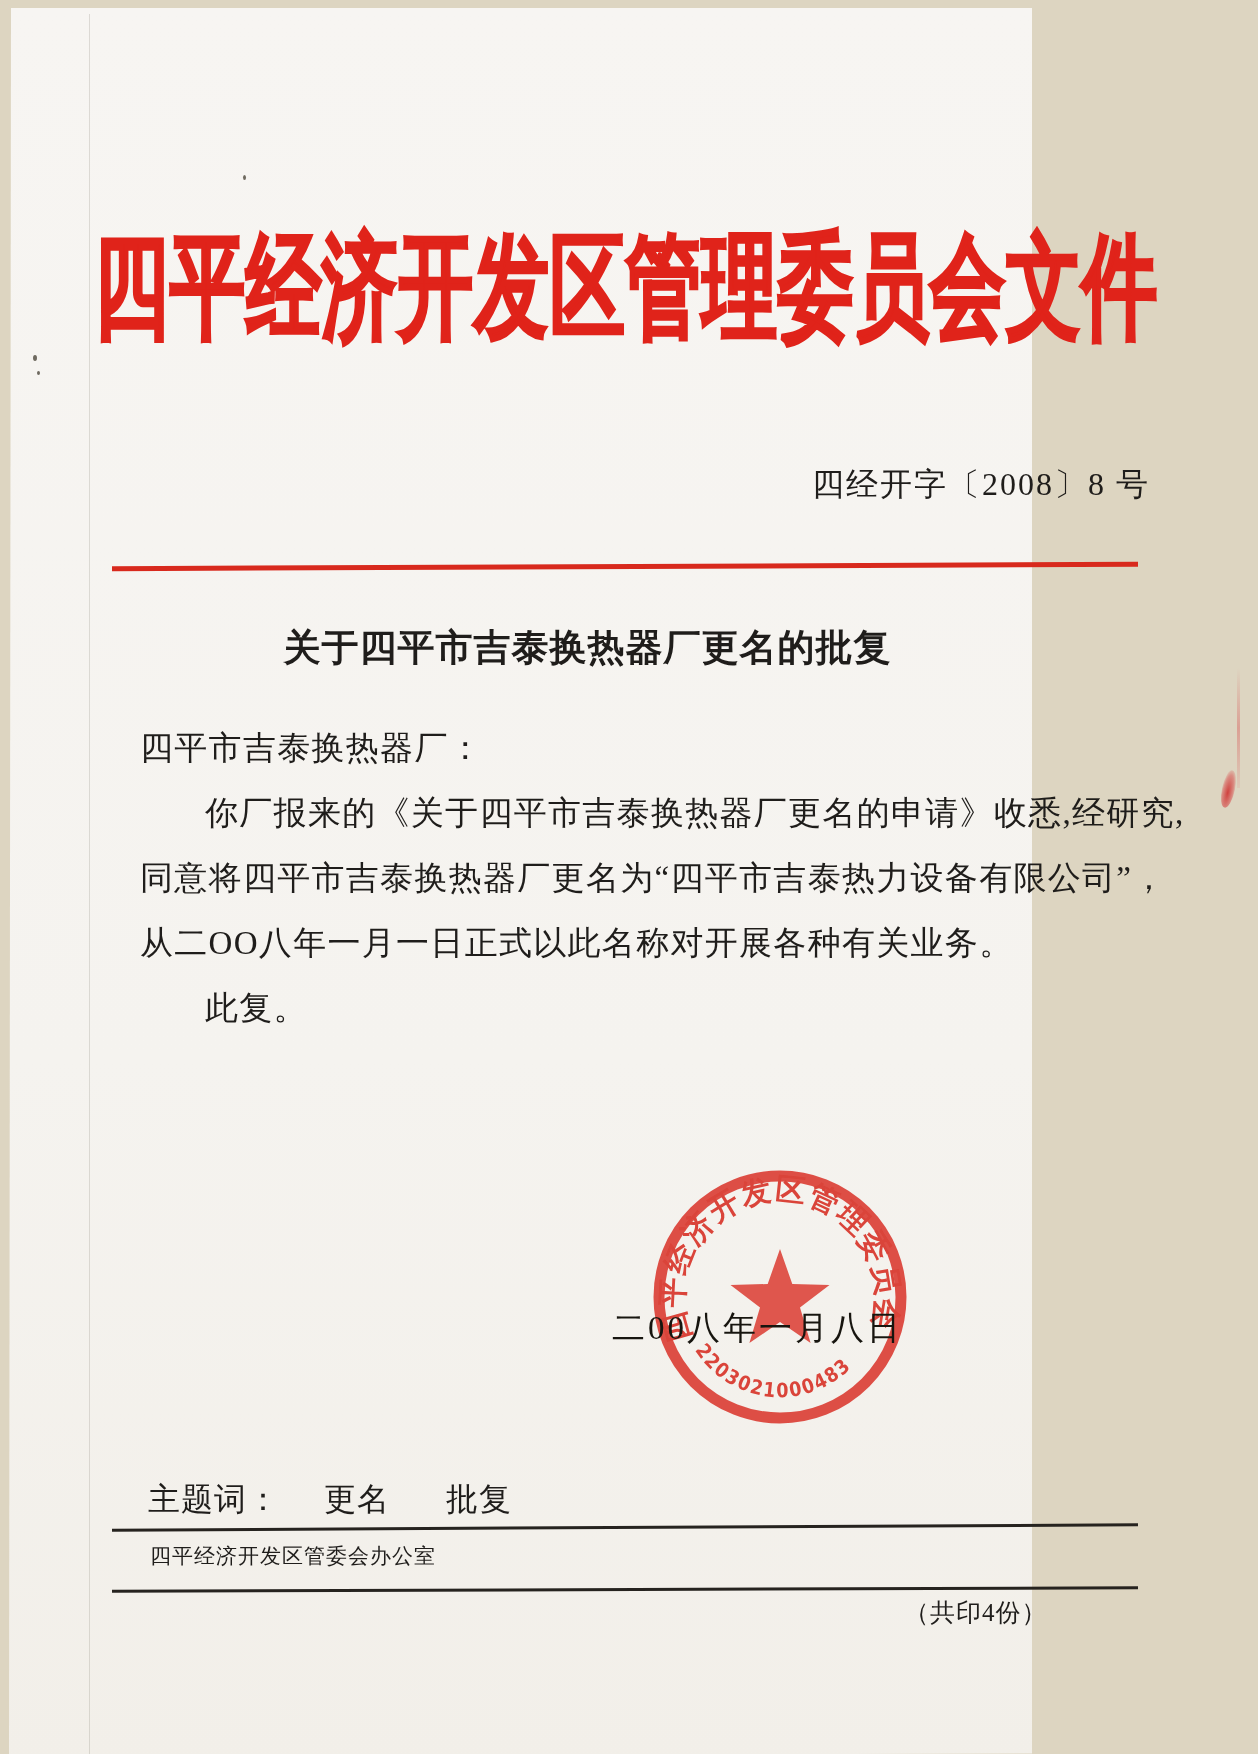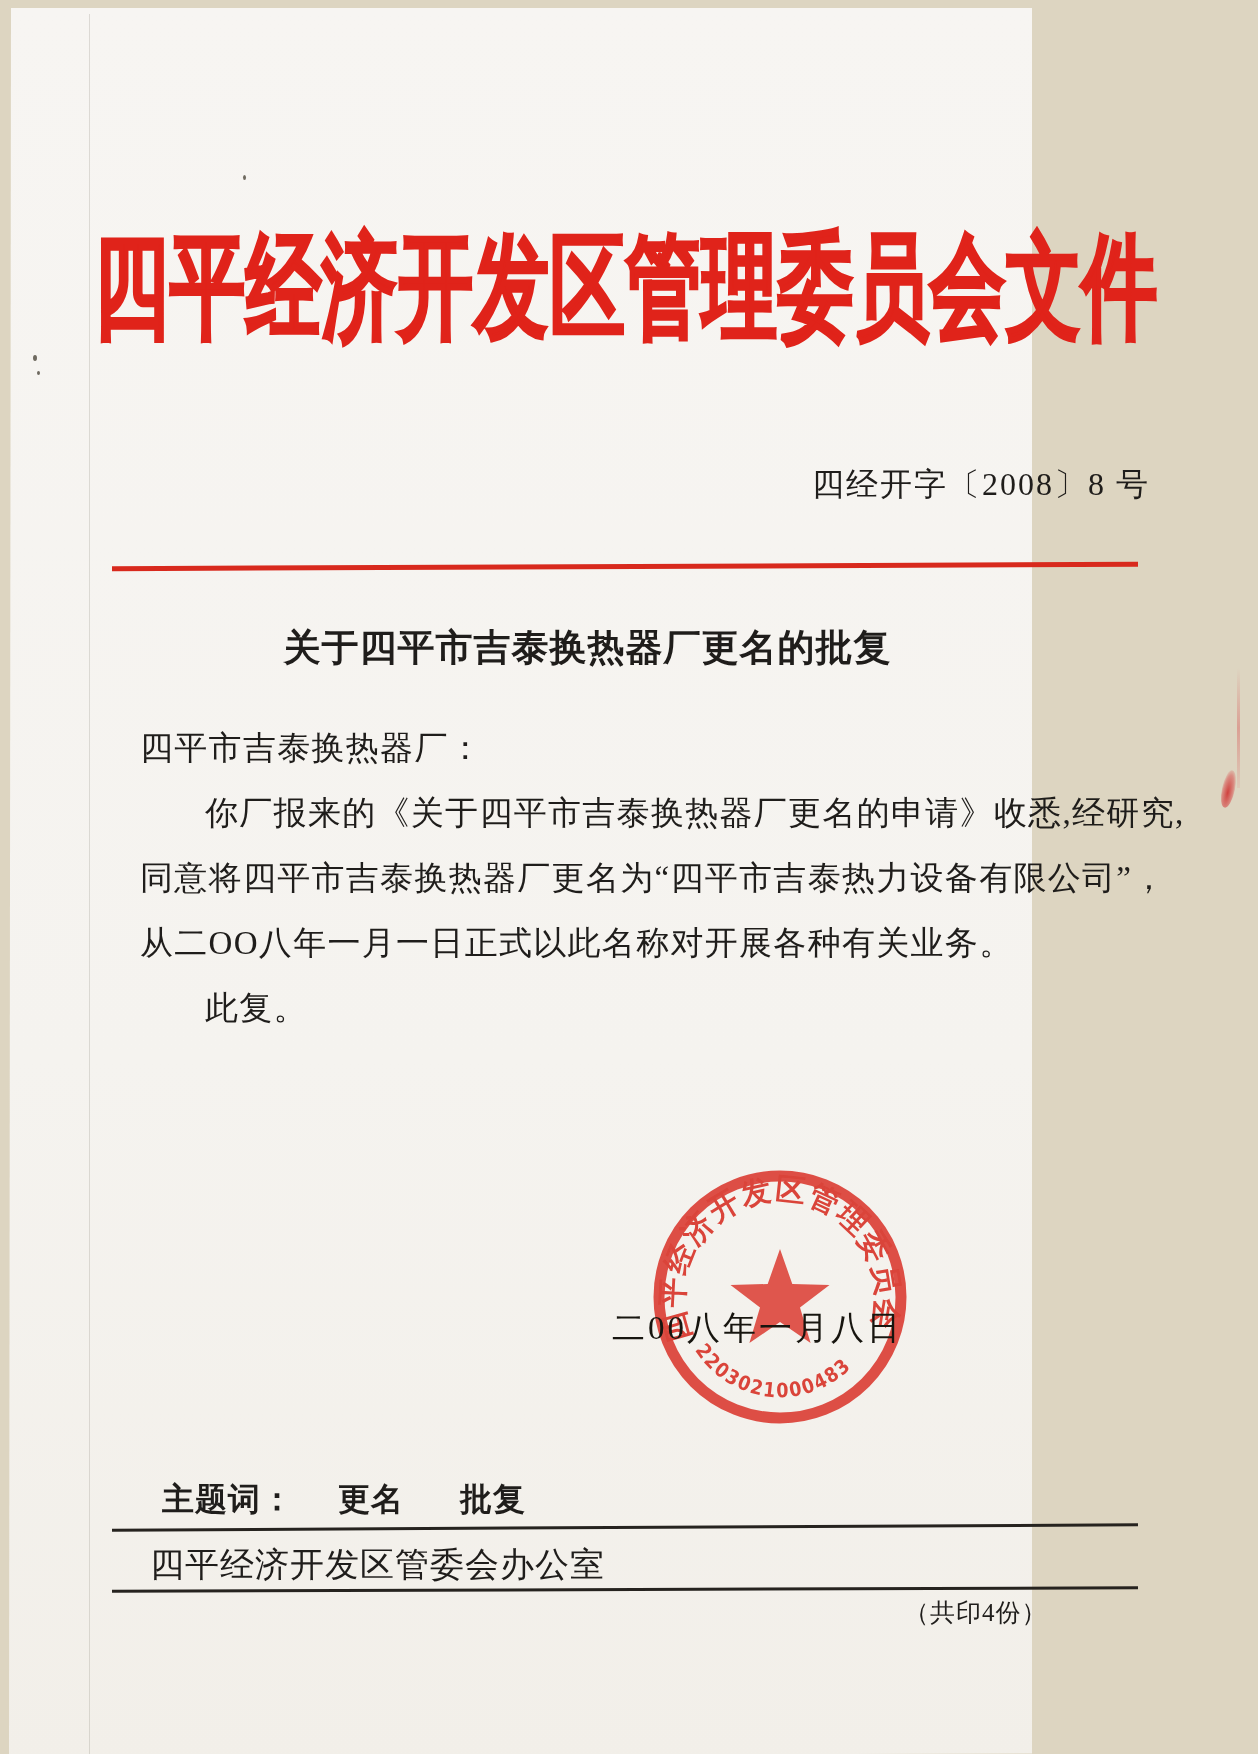--- a/index.html
+++ b/index.html
@@ -61,33 +61,33 @@
   .bl-4{left:205px;top:978px;}
   .seal{
     position:absolute;left:645px;top:1153px;width:270px;height:270px;
     z-index:3;opacity:.94;
   }
   .date-line{
     position:absolute;left:612px;top:1298px;z-index:5;
     font-size:33px;letter-spacing:3px;color:#17150f;white-space:nowrap;
   }
   .subject-row{
-    position:absolute;left:162px;top:1470px;z-index:2;
-    font-size:32px;font-weight:bold;letter-spacing:1px;
+    position:absolute;left:148px;top:1470px;z-index:2;
+    font-size:32px;font-weight:normal;letter-spacing:1px;
     font-family:"Liberation Sans","DejaVu Sans",sans-serif;white-space:nowrap;
   }
   .subject-row .kw1{margin-left:44px;}
   .subject-row .kw2{margin-left:56px;}
   .footer-rule{
     position:absolute;left:112px;width:1026px;height:3px;background:#26231f;
   }
   .fr-1{top:1518px;transform:rotate(-0.3deg);}
   .fr-2{top:1580px;transform:rotate(-0.2deg);}
   .footer-office{
-    position:absolute;left:150px;top:1534px;font-size:34px;letter-spacing:1px;white-space:nowrap;
+    position:absolute;left:150px;top:1534px;font-size:21px;letter-spacing:1px;white-space:nowrap;
   }
   .footer-print-date{
     position:absolute;left:800px;top:1532px;font-size:31px;letter-spacing:1px;white-space:nowrap;
   }
   .footer-copies{
     position:absolute;left:904px;top:1588px;font-size:25px;letter-spacing:1px;white-space:nowrap;
   }
   .red-smudge{
     position:absolute;left:1222px;top:762px;width:13px;height:38px;z-index:2;
     background:radial-gradient(ellipse at 50% 60%,rgba(205,40,40,.85) 0%,rgba(215,70,70,.5) 55%,rgba(220,90,90,0) 80%);

